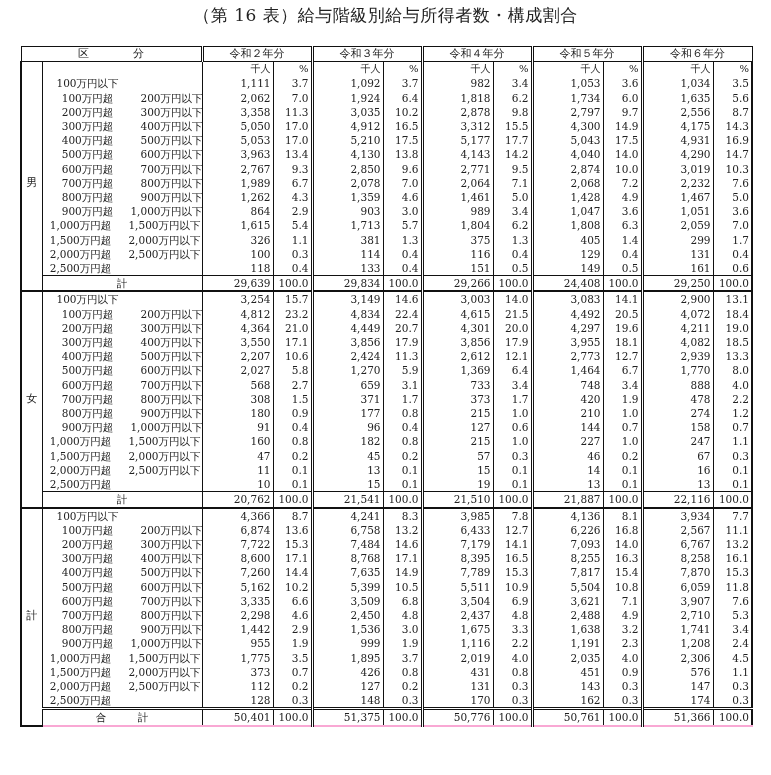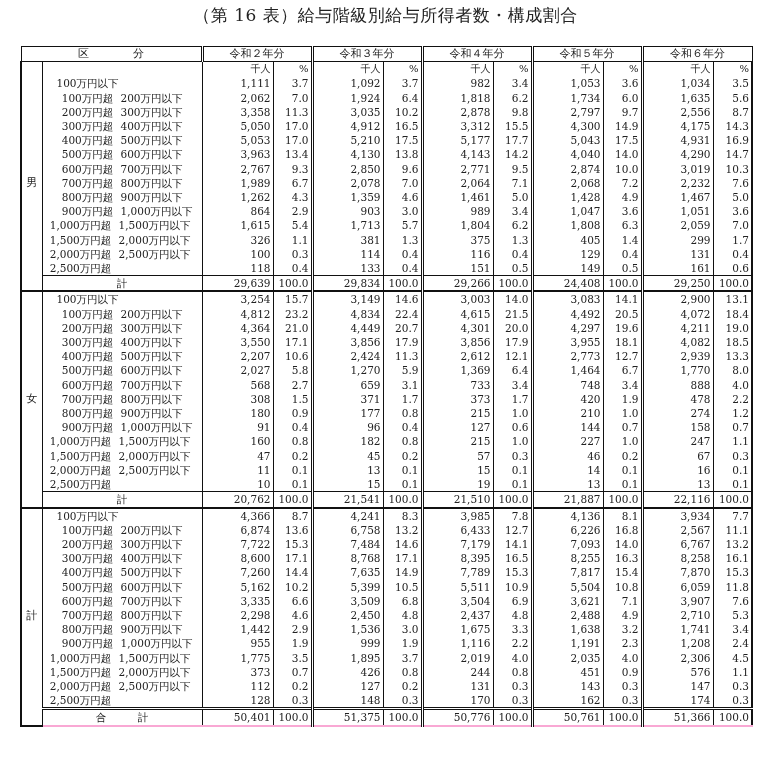--- a/index.html
+++ b/index.html
@@ -11,21 +11,21 @@
                border-collapse: collapse; table-layout: fixed; font-size: 10.5px; }
   table.main td, table.main th { padding: 0 2px; height: 14.2px; line-height: 14.2px;
                white-space: nowrap; overflow: hidden; font-weight: normal; }
   th.hdr { border: 1.5px solid #111; text-align: center; font-size: 11px; height: 16px; line-height: 16px; }
   th.year { border-left: 3px double #111; }
   td.unit { text-align: right; font-size: 10px; height: 13px; line-height: 13px; }
   td.sec { border-left: 2px solid #111; border-right: 1.5px solid #111; text-align: center;
            font-size: 11px; vertical-align: middle; }
   td.lbl { border-right: 1.5px solid #111; font-size: 10.5px; }
   td.lbl .lo { display: inline-block; width: 72px; text-align: center; }
-  td.lbl .hi { display: inline-block; width: 82px; }
+  td.lbl .hi { display: inline-block; width: 82px; text-align: right; }
   td.num { text-align: right; border-right: 1px solid #111; }
   td.pct { text-align: right; border-right: 3px double #111; }
   td.pct.last { border-right: 2px solid #111; }
   tr.total td { border-top: 1.5px solid #111; }
   tr.sec-end td { border-bottom: 2.5px solid #111; }
   tr.grand td { border-top: 3px double #111; border-bottom: 2px solid #f9a8d4; }
   td.totlbl { text-align: center; }
   col.c-sec { width: 21px; }
   col.c-lbl { width: 160px; }
   col.c-num { width: 71px; }
@@ -611,21 +611,21 @@
         <td class="pct">4.0</td>
         <td class="num">2,306</td>
         <td class="pct last">4.5</td>
       </tr>
       <tr>
         <td class="lbl"><span class="lo" style="margin-left: -2px; width: 76px;">1,500万円超</span><span class="hi">2,000万円以下</span></td>
         <td class="num">373</td>
         <td class="pct">0.7</td>
         <td class="num">426</td>
         <td class="pct">0.8</td>
-        <td class="num">244</td>
+        <td class="num">431</td>
         <td class="pct">0.8</td>
         <td class="num">451</td>
         <td class="pct">0.9</td>
         <td class="num">576</td>
         <td class="pct last">1.1</td>
       </tr>
       <tr>
         <td class="lbl"><span class="lo" style="margin-left: -2px; width: 76px;">2,000万円超</span><span class="hi">2,500万円以下</span></td>
         <td class="num">112</td>
         <td class="pct">0.2</td>

